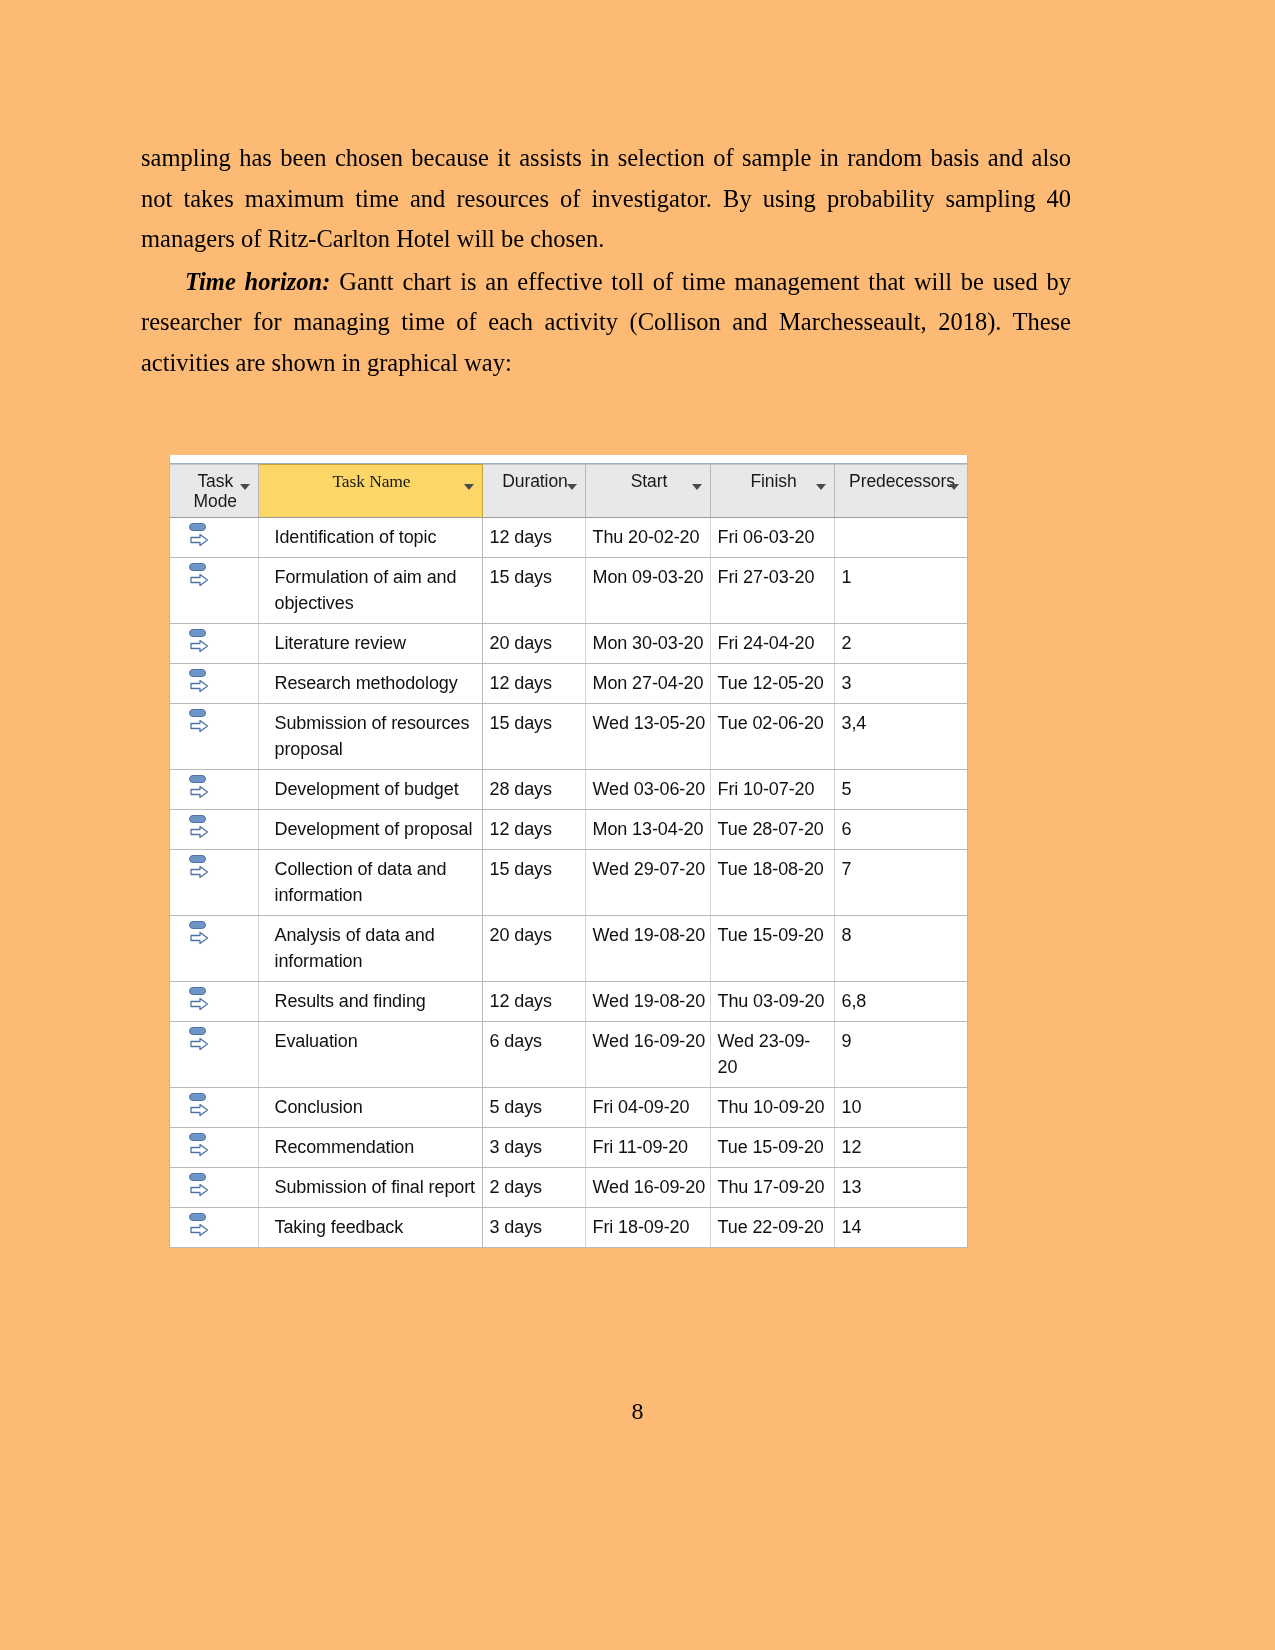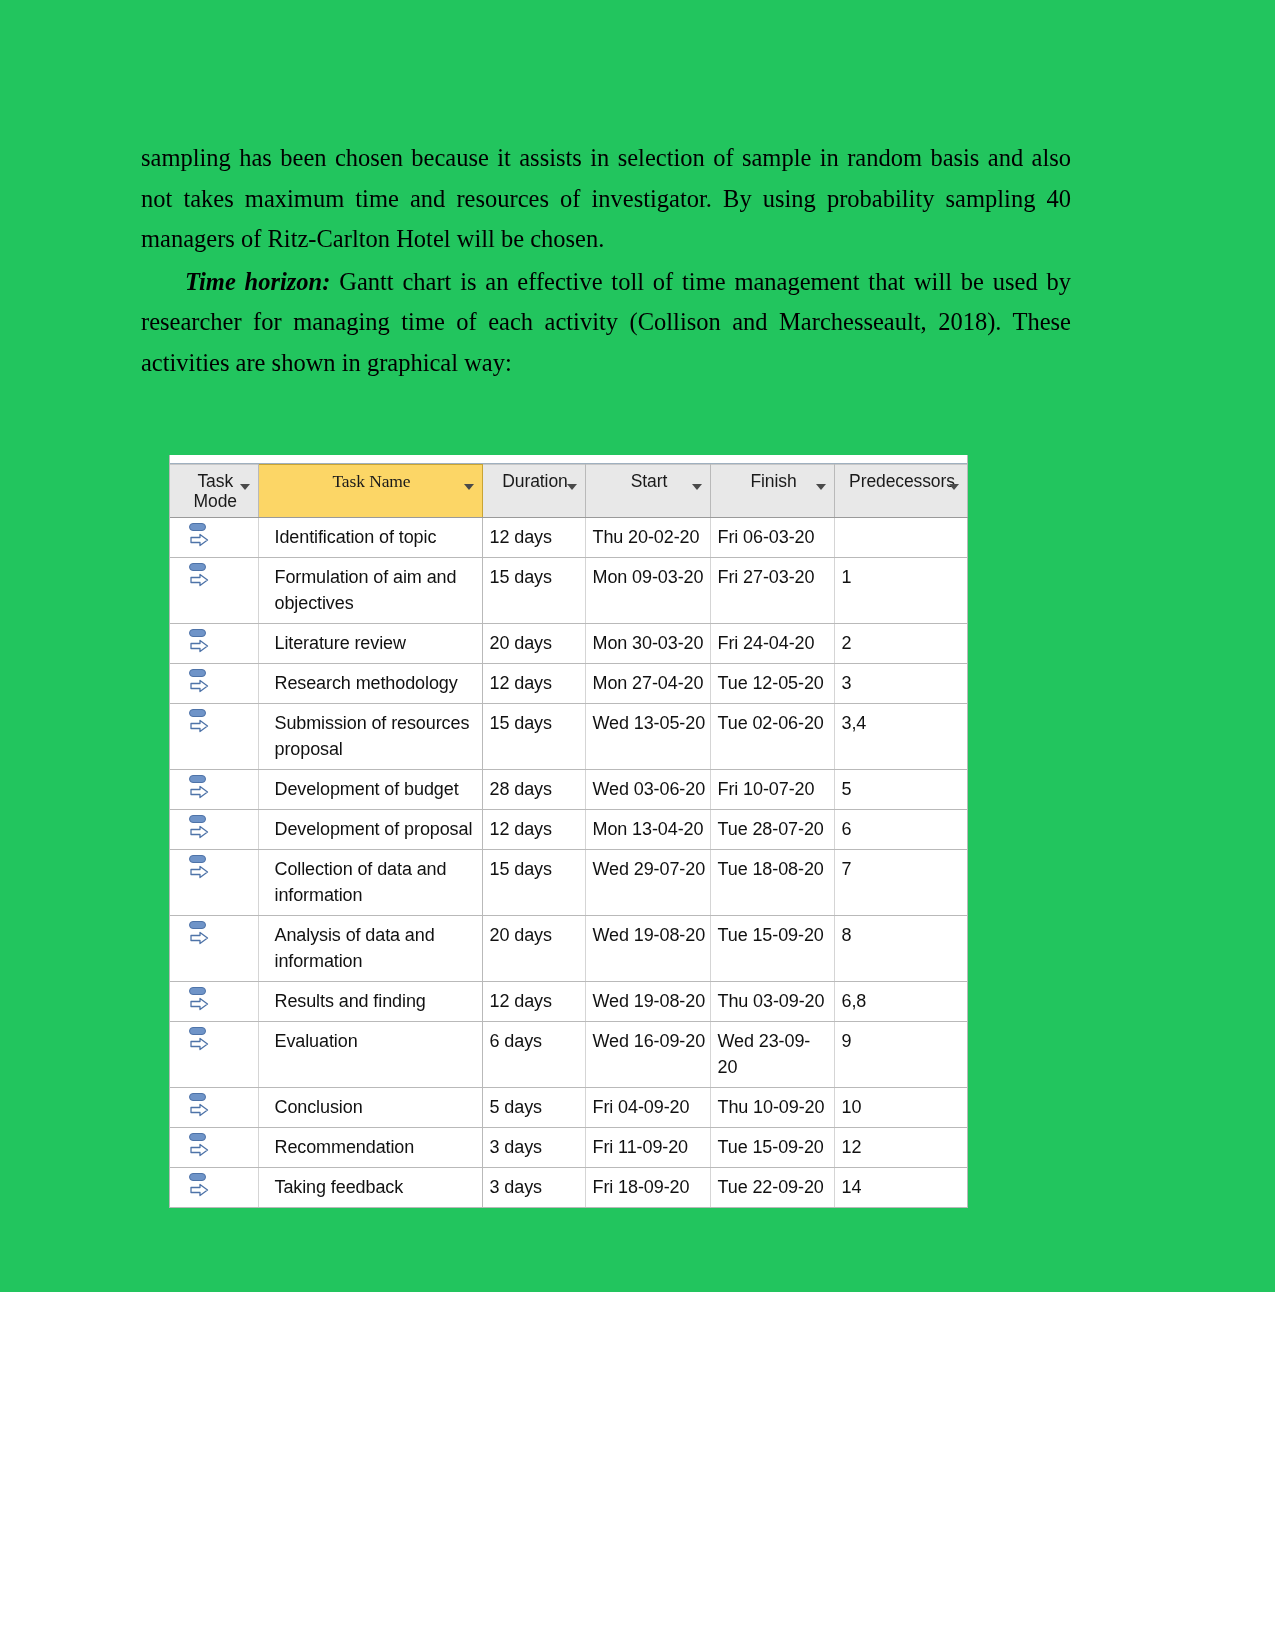--- a/index.html
+++ b/index.html
@@ -3,22 +3,22 @@
 <meta charset="utf-8">
 <style>
   html, body {
     margin: 0;
     padding: 0;
     background: #ffffff;
   }
   .page {
     position: relative;
     width: 1275px;
-    height: 1292px;
-    background: #22c55e;
+    height: 1650px;
+    background: #fdba74;
     font-family: "Liberation Serif", serif;
     overflow: hidden;
   }
 
   
   .body-text {
     position: absolute;
     left: 141px;
     top: 138px;
     width: 930px;
@@ -417,20 +417,35 @@
           </tr>
           <tr>
             <td class="mode-cell">
               <span class="mode-icon">
                 <span class="bar"></span>
                 <svg class="arrow" width="19" height="15" viewBox="0 0 19 15" xmlns="http://www.w3.org/2000/svg">
                   <path d="M1 4.5 H10 V1.5 L17.5 7 L10 12.5 V9.5 H1 Z" fill="#ffffff" stroke="#4e73a8" stroke-width="1.3" stroke-linejoin="round"></path>
                 </svg>
               </span>
             </td>
+            <td class="name-cell">Submission of final report</td>
+            <td>2 days</td>
+            <td>Wed 16-09-20</td>
+            <td>Thu 17-09-20</td>
+            <td>13</td>
+          </tr>
+          <tr>
+            <td class="mode-cell">
+              <span class="mode-icon">
+                <span class="bar"></span>
+                <svg class="arrow" width="19" height="15" viewBox="0 0 19 15" xmlns="http://www.w3.org/2000/svg">
+                  <path d="M1 4.5 H10 V1.5 L17.5 7 L10 12.5 V9.5 H1 Z" fill="#ffffff" stroke="#4e73a8" stroke-width="1.3" stroke-linejoin="round"></path>
+                </svg>
+              </span>
+            </td>
             <td class="name-cell">Taking feedback</td>
             <td>3 days</td>
             <td>Fri 18-09-20</td>
             <td>Tue 22-09-20</td>
             <td>14</td>
           </tr>
         </tbody>
     </table>
   </div>
 

